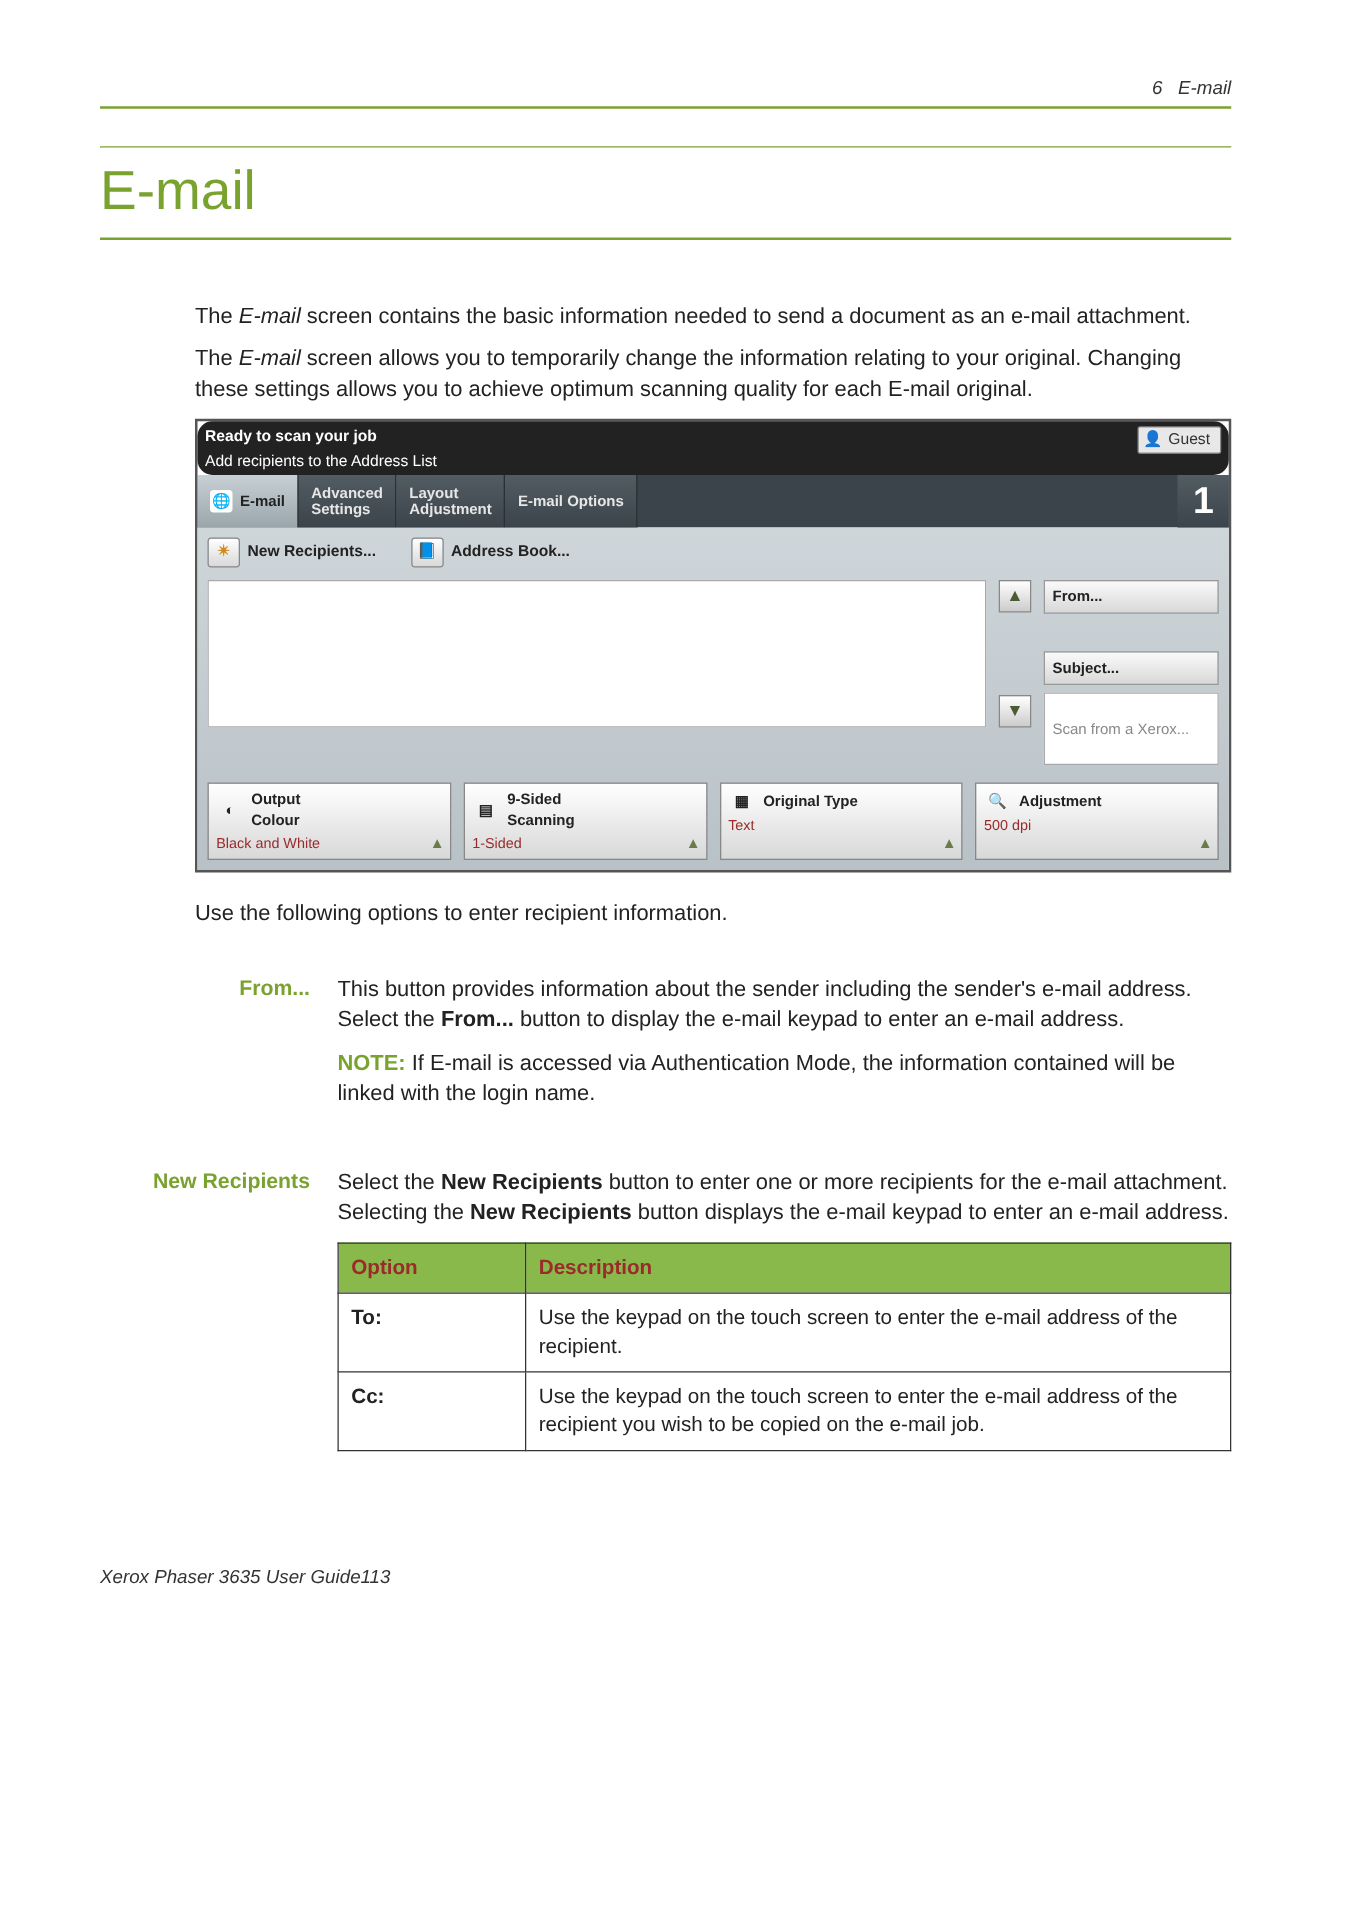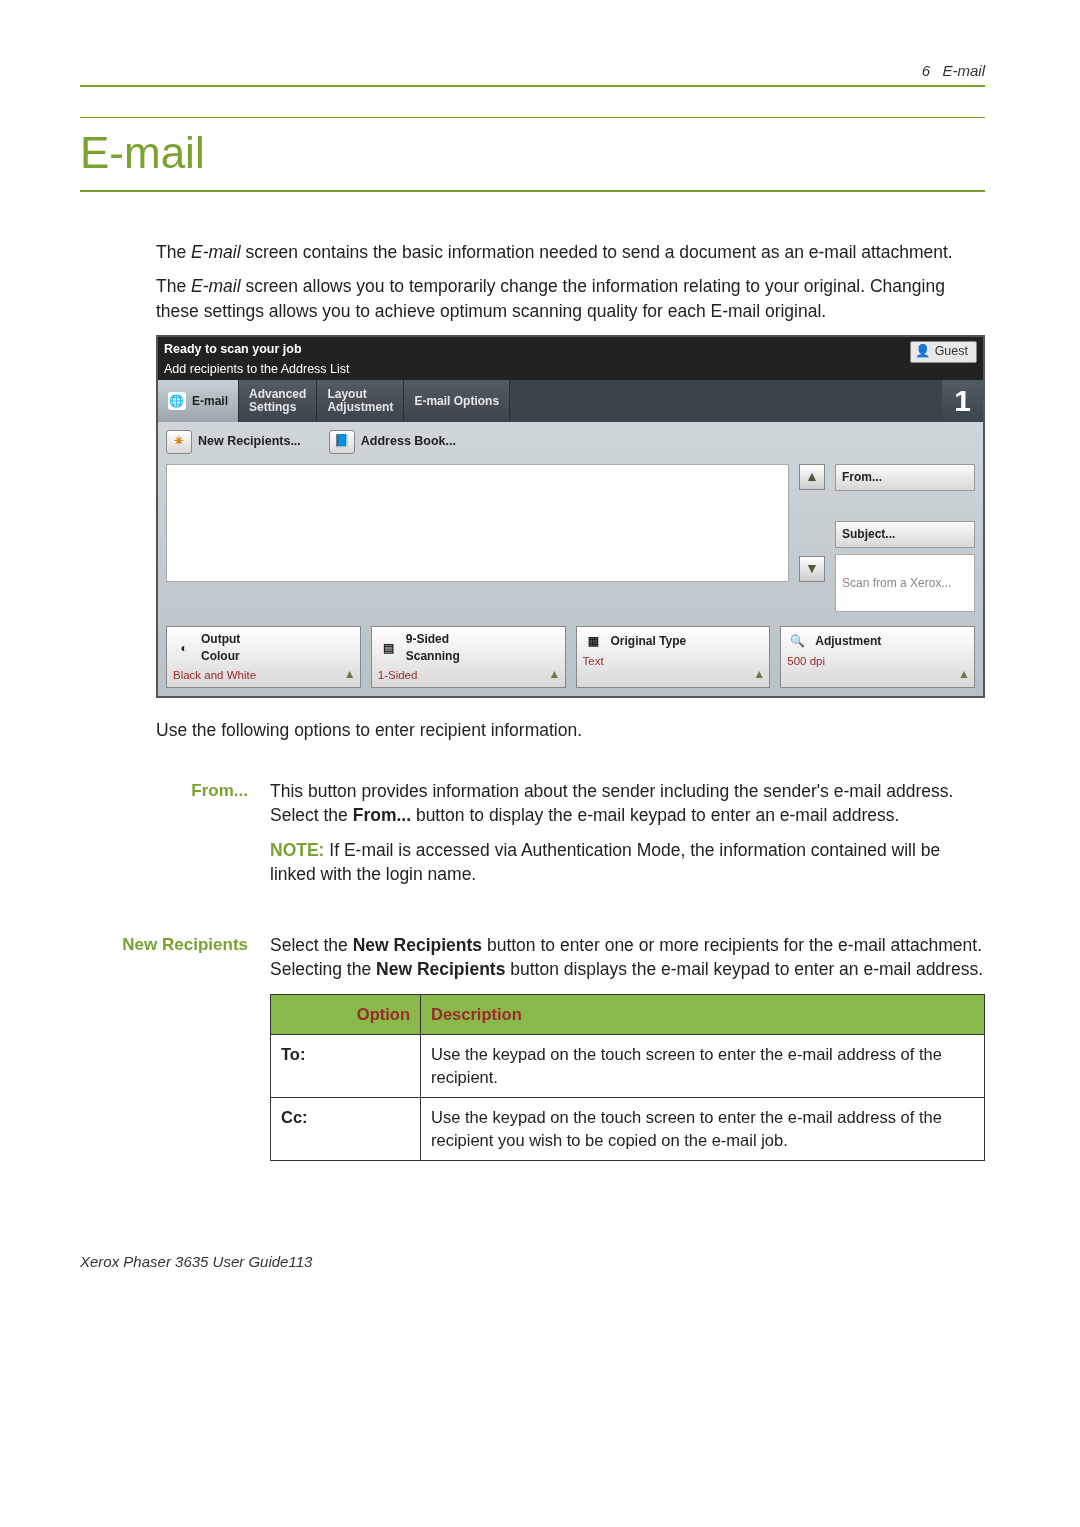--- a/index.html
+++ b/index.html
@@ -63,20 +63,21 @@
     font-family: Arial, sans-serif;
     font-size: 12.5px;
   }
   .ui-top {
     background: #222;
     color: #fff;
     display: flex;
     justify-content: space-between;
     align-items: flex-start;
     padding: 4px 6px 2px 6px;
+    border-radius: 12px;
   }
   .ui-top-left { display: flex; flex-direction: column; gap: 2px; font-weight: 700; }
   .guest-badge {
     background: #e8e8e8;
     color: #333;
     border: 1px solid #888;
     border-radius: 2px;
     padding: 1px 8px 1px 4px;
     display: flex;
     align-items: center;
@@ -176,21 +177,21 @@
     font-size: 16.5px;
   }
   table.opts th {
     background: #89b84b;
     color: #9a2b2b;
     font-weight: 700;
     text-align: left;
     padding: 8px 10px;
     border: 1px solid #333;
   }
-  table.opts th:first-child { color: #9a2b2b; text-align: right; }
+  table.opts th:first-child { color: #9a2b2b; }
   table.opts td {
     border: 1px solid #333;
     padding: 8px 10px;
     vertical-align: top;
   }
   table.opts th.h1 { width: 150px; }
   table.opts td.bold { font-weight:700; }
 
   .footer {
     display:flex; justify-content:flex-start;

